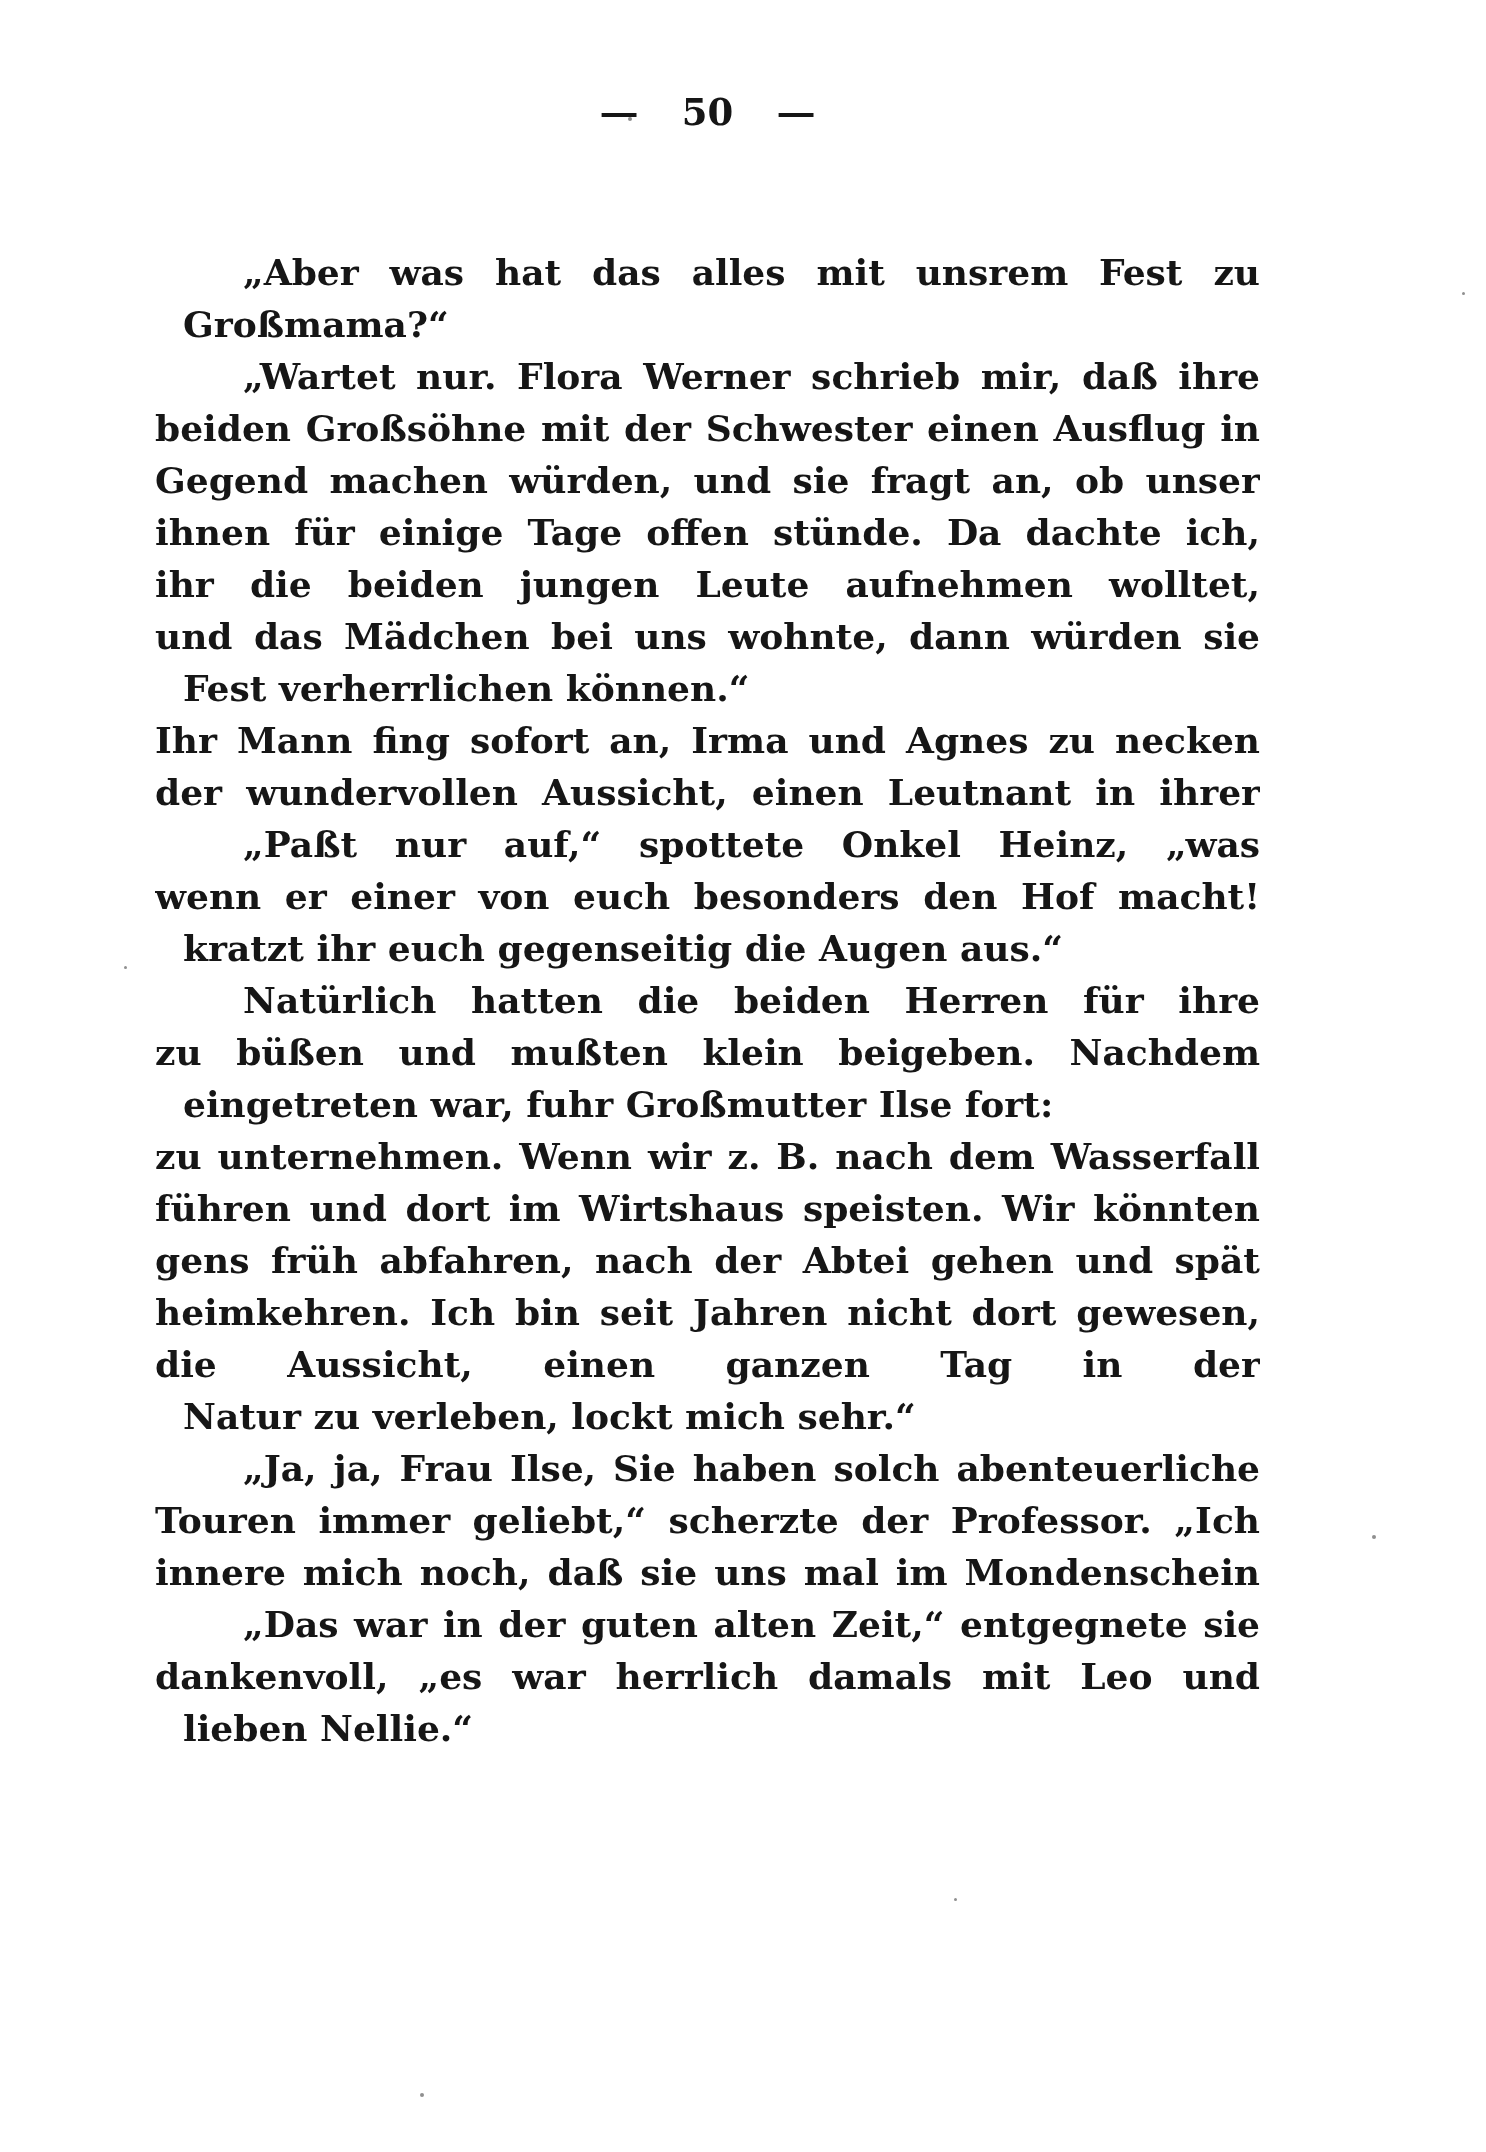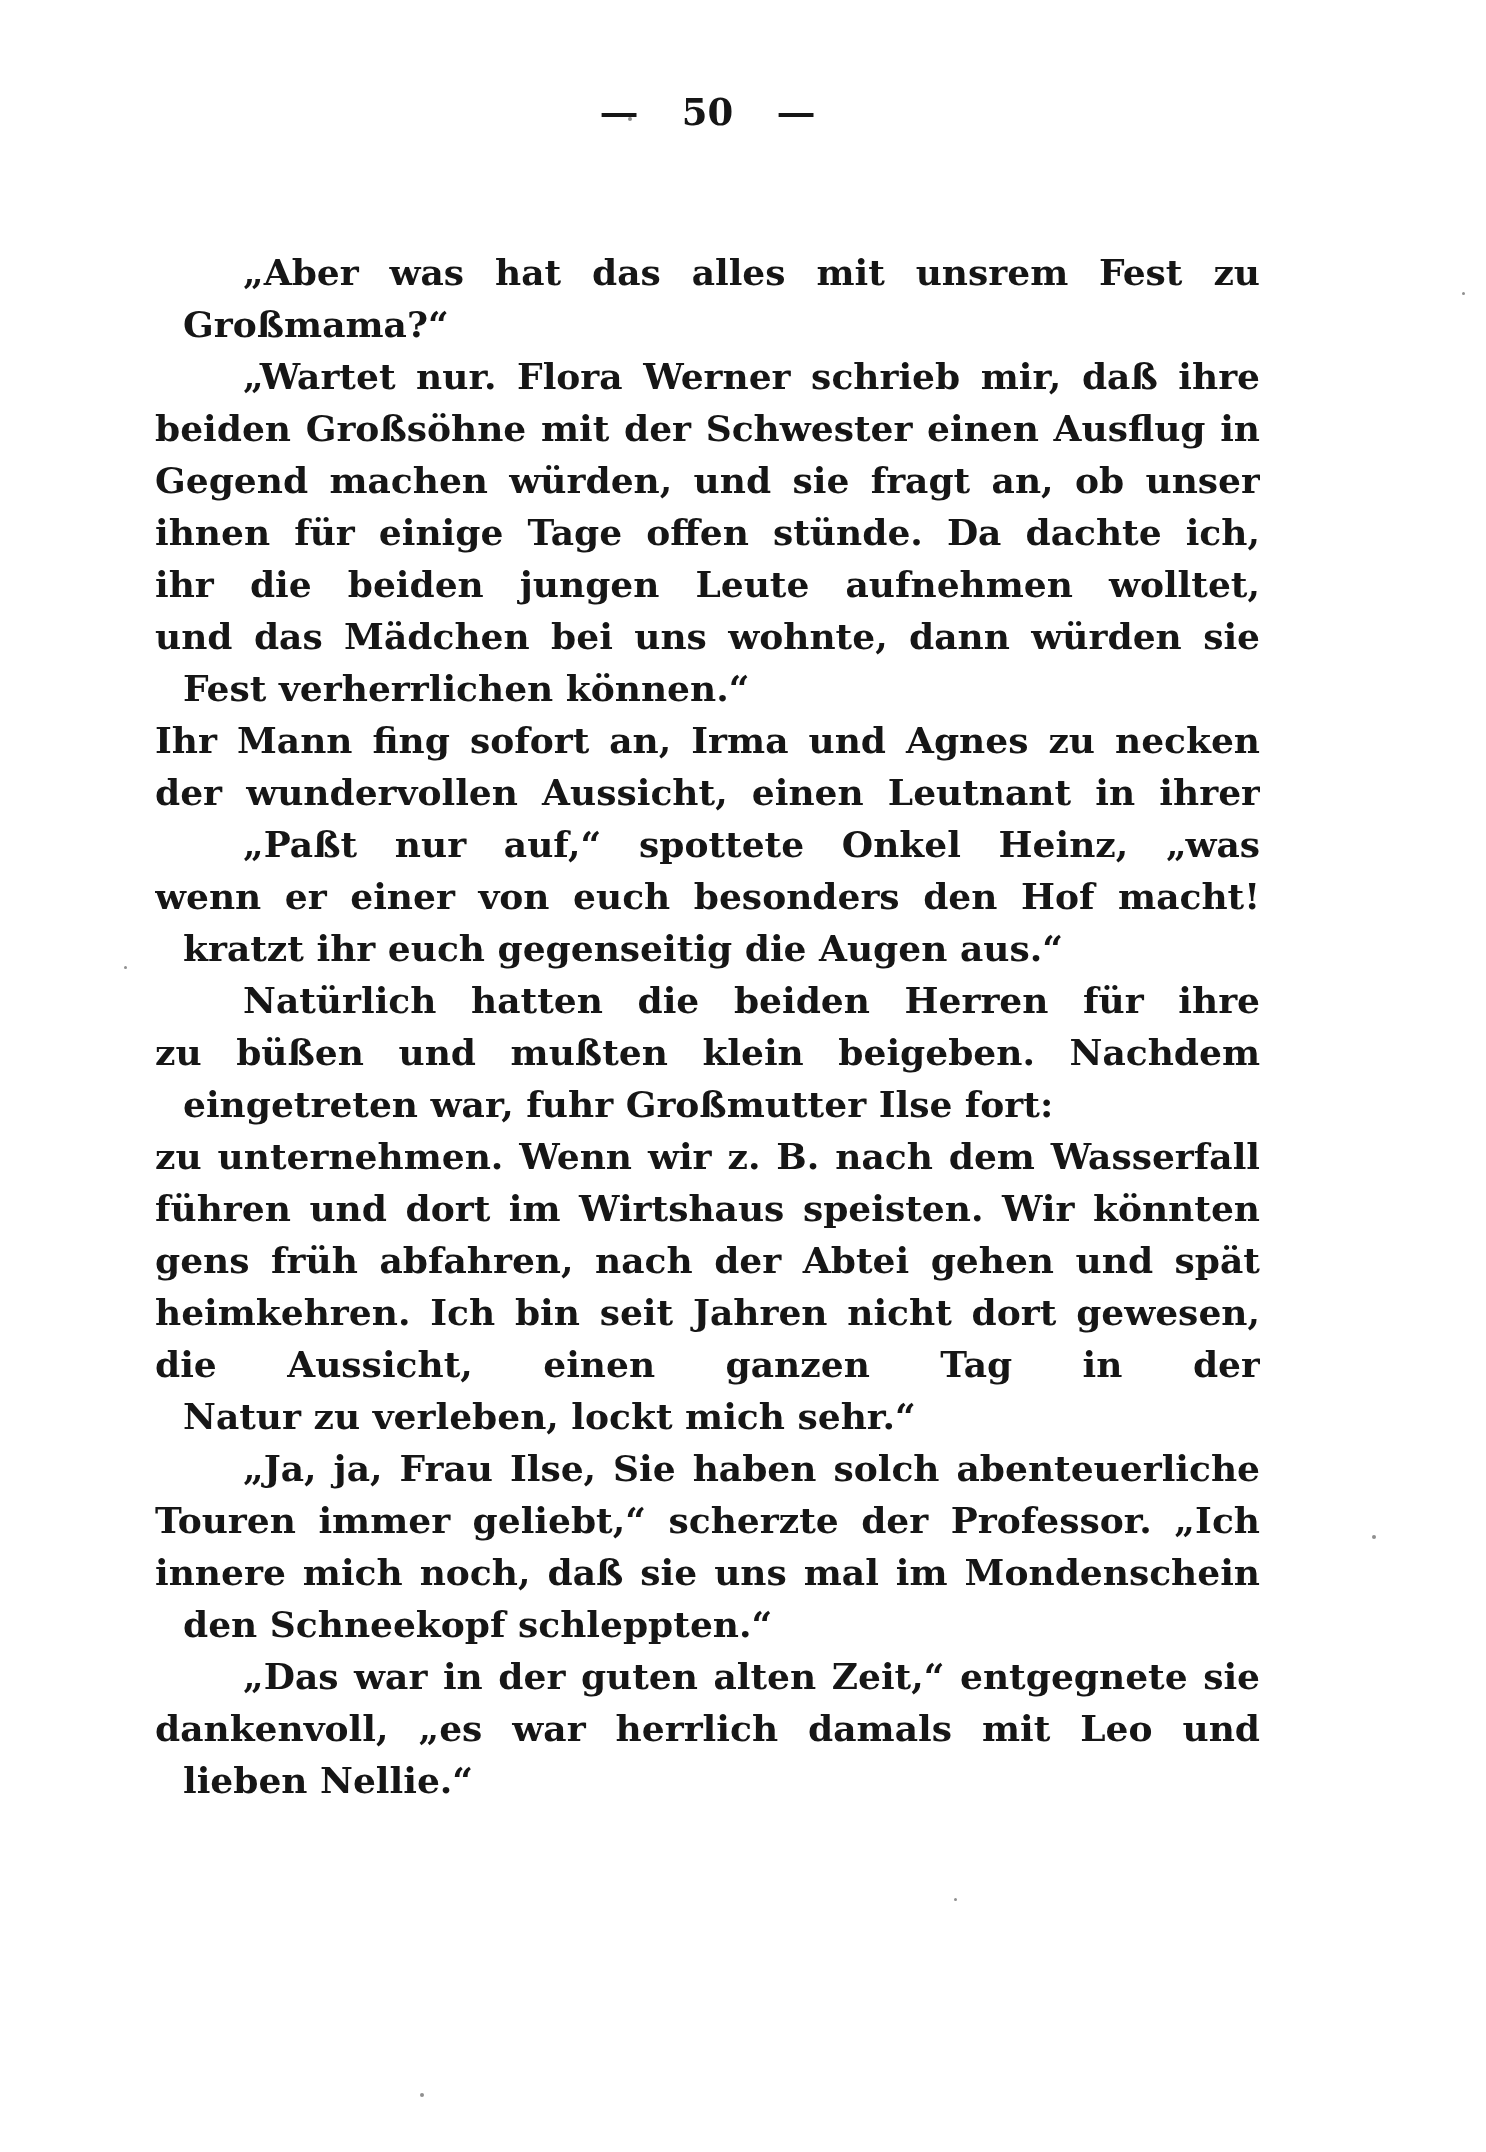--- a/index.html
+++ b/index.html
@@ -113,21 +113,20 @@
         <div class="line">führen und dort im Wirtshaus speisten. Wir könnten mor=</div>
         <div class="line">gens früh abfahren, nach der Abtei gehen und spät abend</div>
         <div class="line">heimkehren. Ich bin seit Jahren nicht dort gewesen, und</div>
         <div class="line">die Aussicht, einen ganzen Tag in der wildromantischen</div>
         <div class="line last">Natur zu verleben, lockt mich sehr.“</div>
       </div>
       <div class="paragraph">
         <div class="line indent">„Ja, ja, Frau Ilse, Sie haben solch abenteuerliche</div>
         <div class="line">Touren immer geliebt,“ scherzte der Professor. „Ich er=</div>
         <div class="line">innere mich noch, daß sie uns mal im Mondenschein auf</div>
-        <div class="line last">den Schneekopf schleppten.“</div>
       </div>
       <div class="paragraph">
         <div class="line indent">„Das war in der guten alten Zeit,“ entgegnete sie ge=</div>
         <div class="line">dankenvoll, „es war herrlich damals mit Leo und meiner</div>
         <div class="line last">lieben Nellie.“</div>
       </div>
     </div>
 
   <div class="speck" style="left:628px; top:117px; width:4px; height:4px;"></div>
   <div class="speck" style="left:1462px; top:292px; width:3px; height:3px;"></div>

